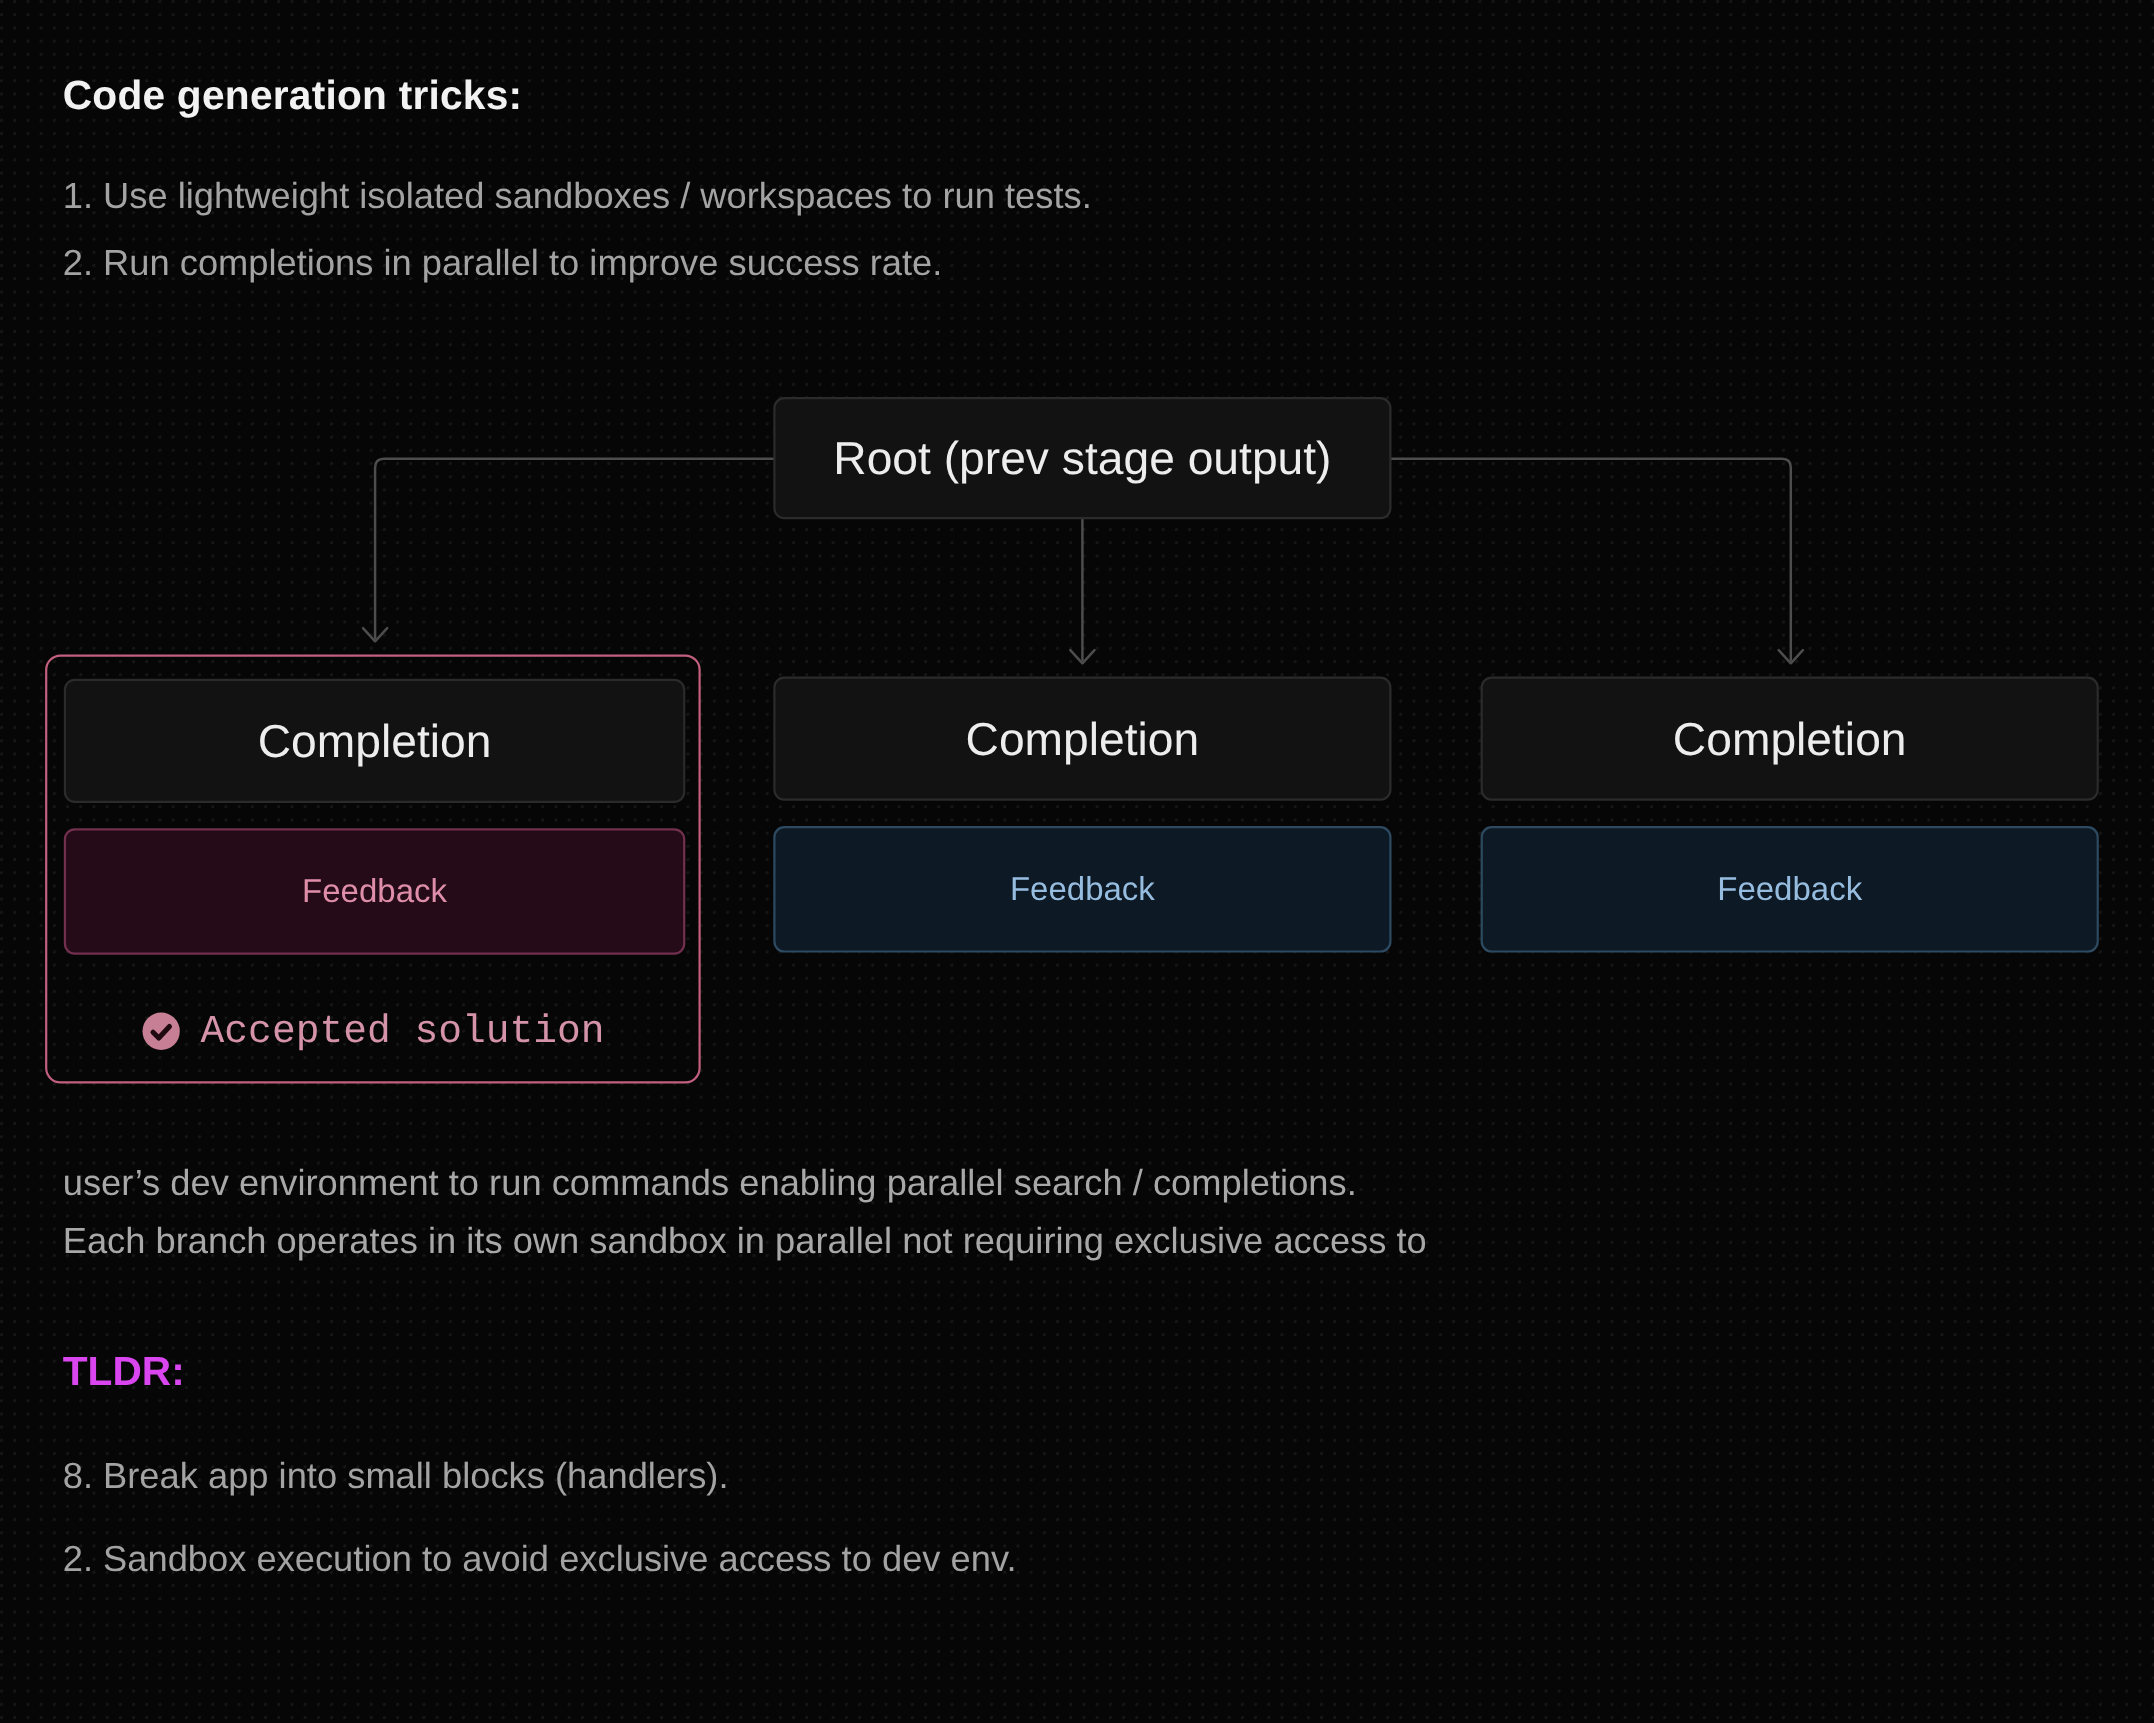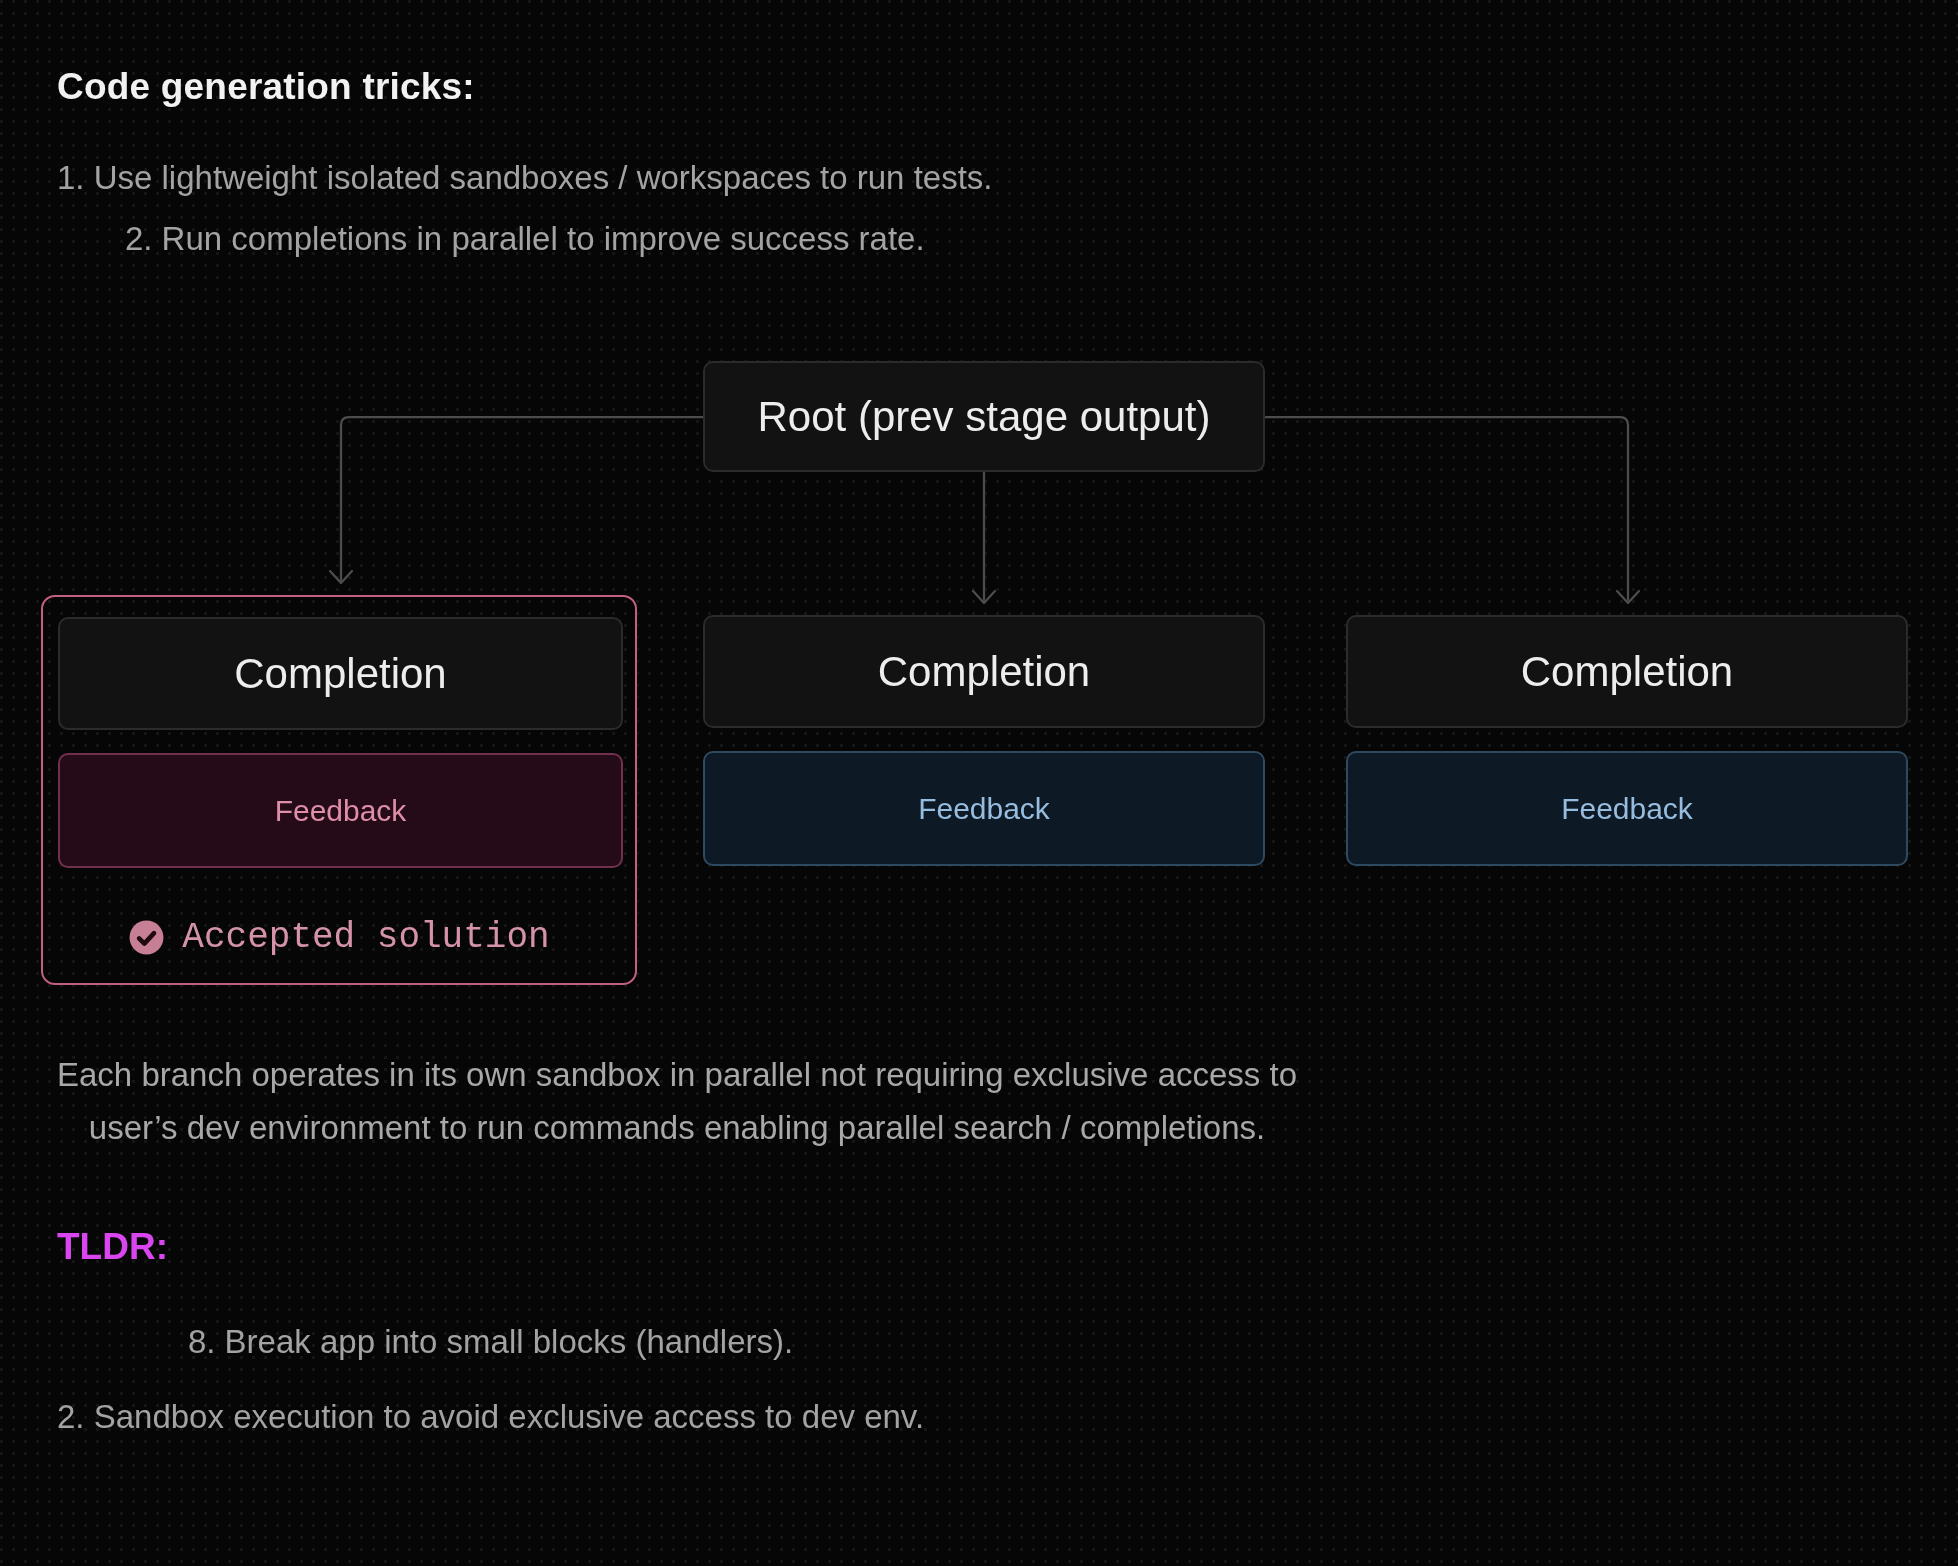--- a/index.html
+++ b/index.html
@@ -5,21 +5,21 @@
   html,body { margin:0; padding:0; }
   body {
     width:1958px; height:1566px;
     background-color:#060606;
     background-image: radial-gradient(circle at 1.5px 1.5px, #161616 1.4px, transparent 1.6px);
     background-size: 12px 12px;
     font-family:"Liberation Sans", sans-serif;
     overflow:hidden;
     -webkit-font-smoothing:antialiased;
   }
-  .page { position:relative; width:1804px; height:1566px;text-align:center; }
+  .page { position:relative; width:1804px; height:1566px; }
 
   .title {
     position:absolute; left:57px; top:66px;
     font-size:37px; font-weight:700; color:#f2f2f2; letter-spacing:0.2px;
     white-space:nowrap;
   }
   .intro-list {
     position:absolute; left:57px; top:159px;
     display:flex; flex-direction:column; gap:24px;
     font-size:33px; color:#a3a3a3;
@@ -137,22 +137,22 @@
     <div class="node completion-right">
       <span>Completion</span>
     </div>
     <div class="feedback blue feedback-right">
       <span>Feedback</span>
     </div>
 
   </div>
 
   <div class="paragraph">
+    <div class="para-line">user’s dev environment to run commands enabling parallel search / completions.</div>
     <div class="para-line">Each branch operates in its own sandbox in parallel not requiring exclusive access to</div>
-    <div class="para-line">user’s dev environment to run commands enabling parallel search / completions.</div>
   </div>
 
   <div class="tldr-title">TLDR:</div>
 
   <div class="tldr-list">
     <div class="list-item">8. Break app into small blocks (handlers).</div>
     <div class="list-item">2. Sandbox execution to avoid exclusive access to dev env.</div>
   </div>
 
 </div>

